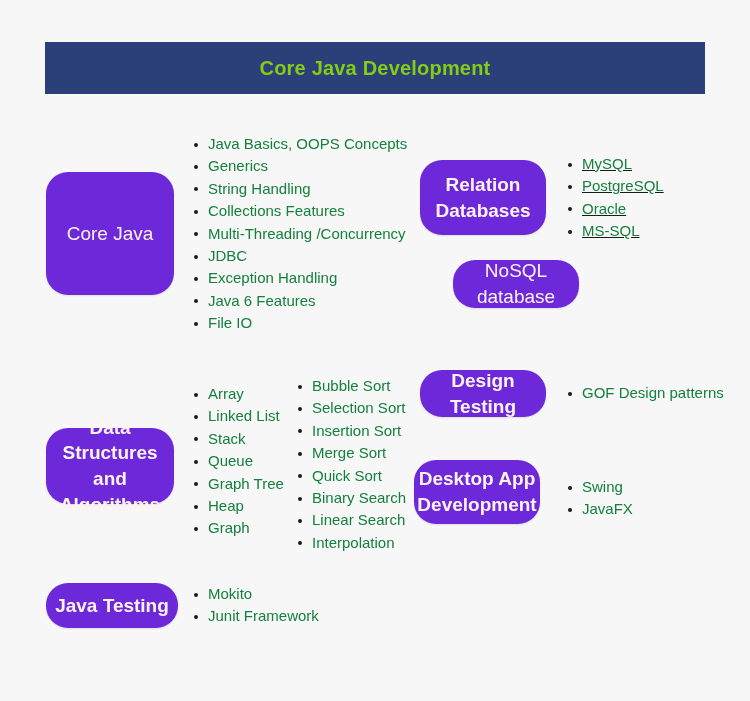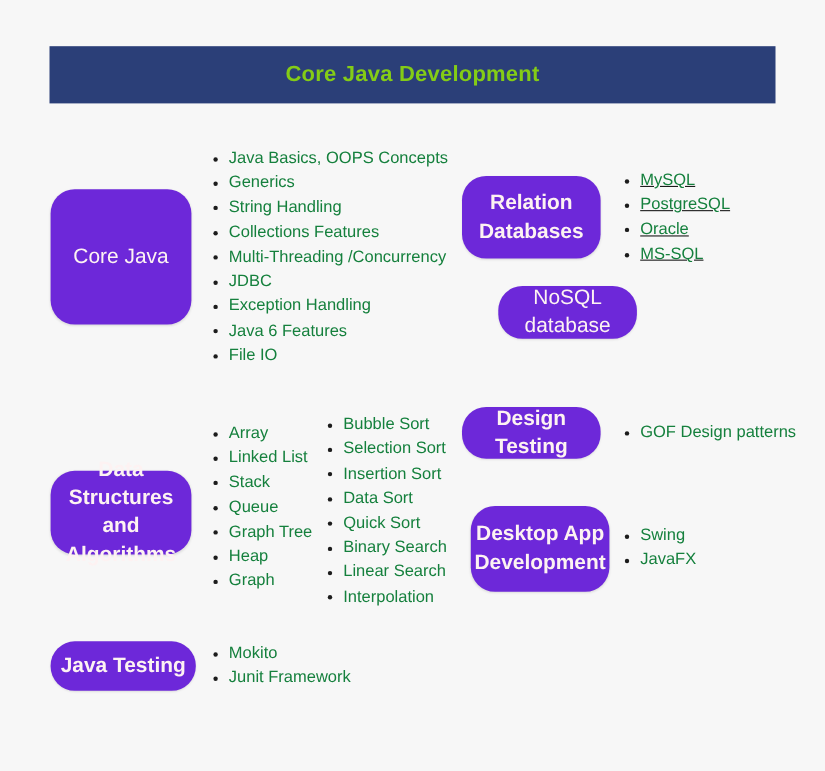--- a/index.html
+++ b/index.html
@@ -88,21 +88,21 @@
   }
 
   
   #box-core-java        { left: 46px;  top: 172px; width: 128px; height: 123px; }
   #box-data-structures  { left: 46px;  top: 428px; width: 128px; height: 76px;  }
   #box-java-testing     { left: 46px;  top: 583px; width: 132px; height: 45px;  }
 
   #box-relation-db      { left: 420px; top: 160px; width: 126px; height: 75px;  }
   #box-nosql-db         { left: 420px; top: 260px; width: 126px; height: 48px; margin-left: 33px;  }
   #box-design-patterns  { left: 420px; top: 370px; width: 126px; height: 47px;  }
-  #box-desktop-app      { left: 428px; top: 460px; width: 126px; height: 78px;  }
+  #box-desktop-app      { left: 414px; top: 460px; width: 126px; height: 64px;  }
 
   #list-core-java       { left: 192px; top: 133px; }
   #list-ds-basic        { left: 192px; top: 383px; }
   #list-ds-algos        { left: 296px; top: 375px; }
   #list-java-testing    { left: 192px; top: 583px; }
 
   #list-relation-db     { left: 566px; top: 153px; text-decoration: underline; }
   #list-nosql-db        { left: 566px; top: 261px; }
   #list-design-patterns { left: 566px; top: 382px; }
   #list-desktop-app     { left: 566px; top: 476px; }
@@ -143,21 +143,21 @@
     <li>Stack</li>
     <li>Queue</li>
     <li>Graph Tree</li>
     <li>Heap</li>
     <li>Graph</li>
   </ul>
   <ul class="bullets" id="list-ds-algos">
     <li>Bubble Sort</li>
     <li>Selection Sort</li>
     <li>Insertion Sort</li>
-    <li>Data Sort</li>
+    <li>Merge Sort</li>
     <li>Quick Sort</li>
     <li>Binary Search</li>
     <li>Linear Search</li>
     <li>Interpolation</li>
   </ul>
 
   <div class="box" id="box-java-testing">
     <span>Java Testing</span>
   </div>
   <ul class="bullets" id="list-java-testing">

